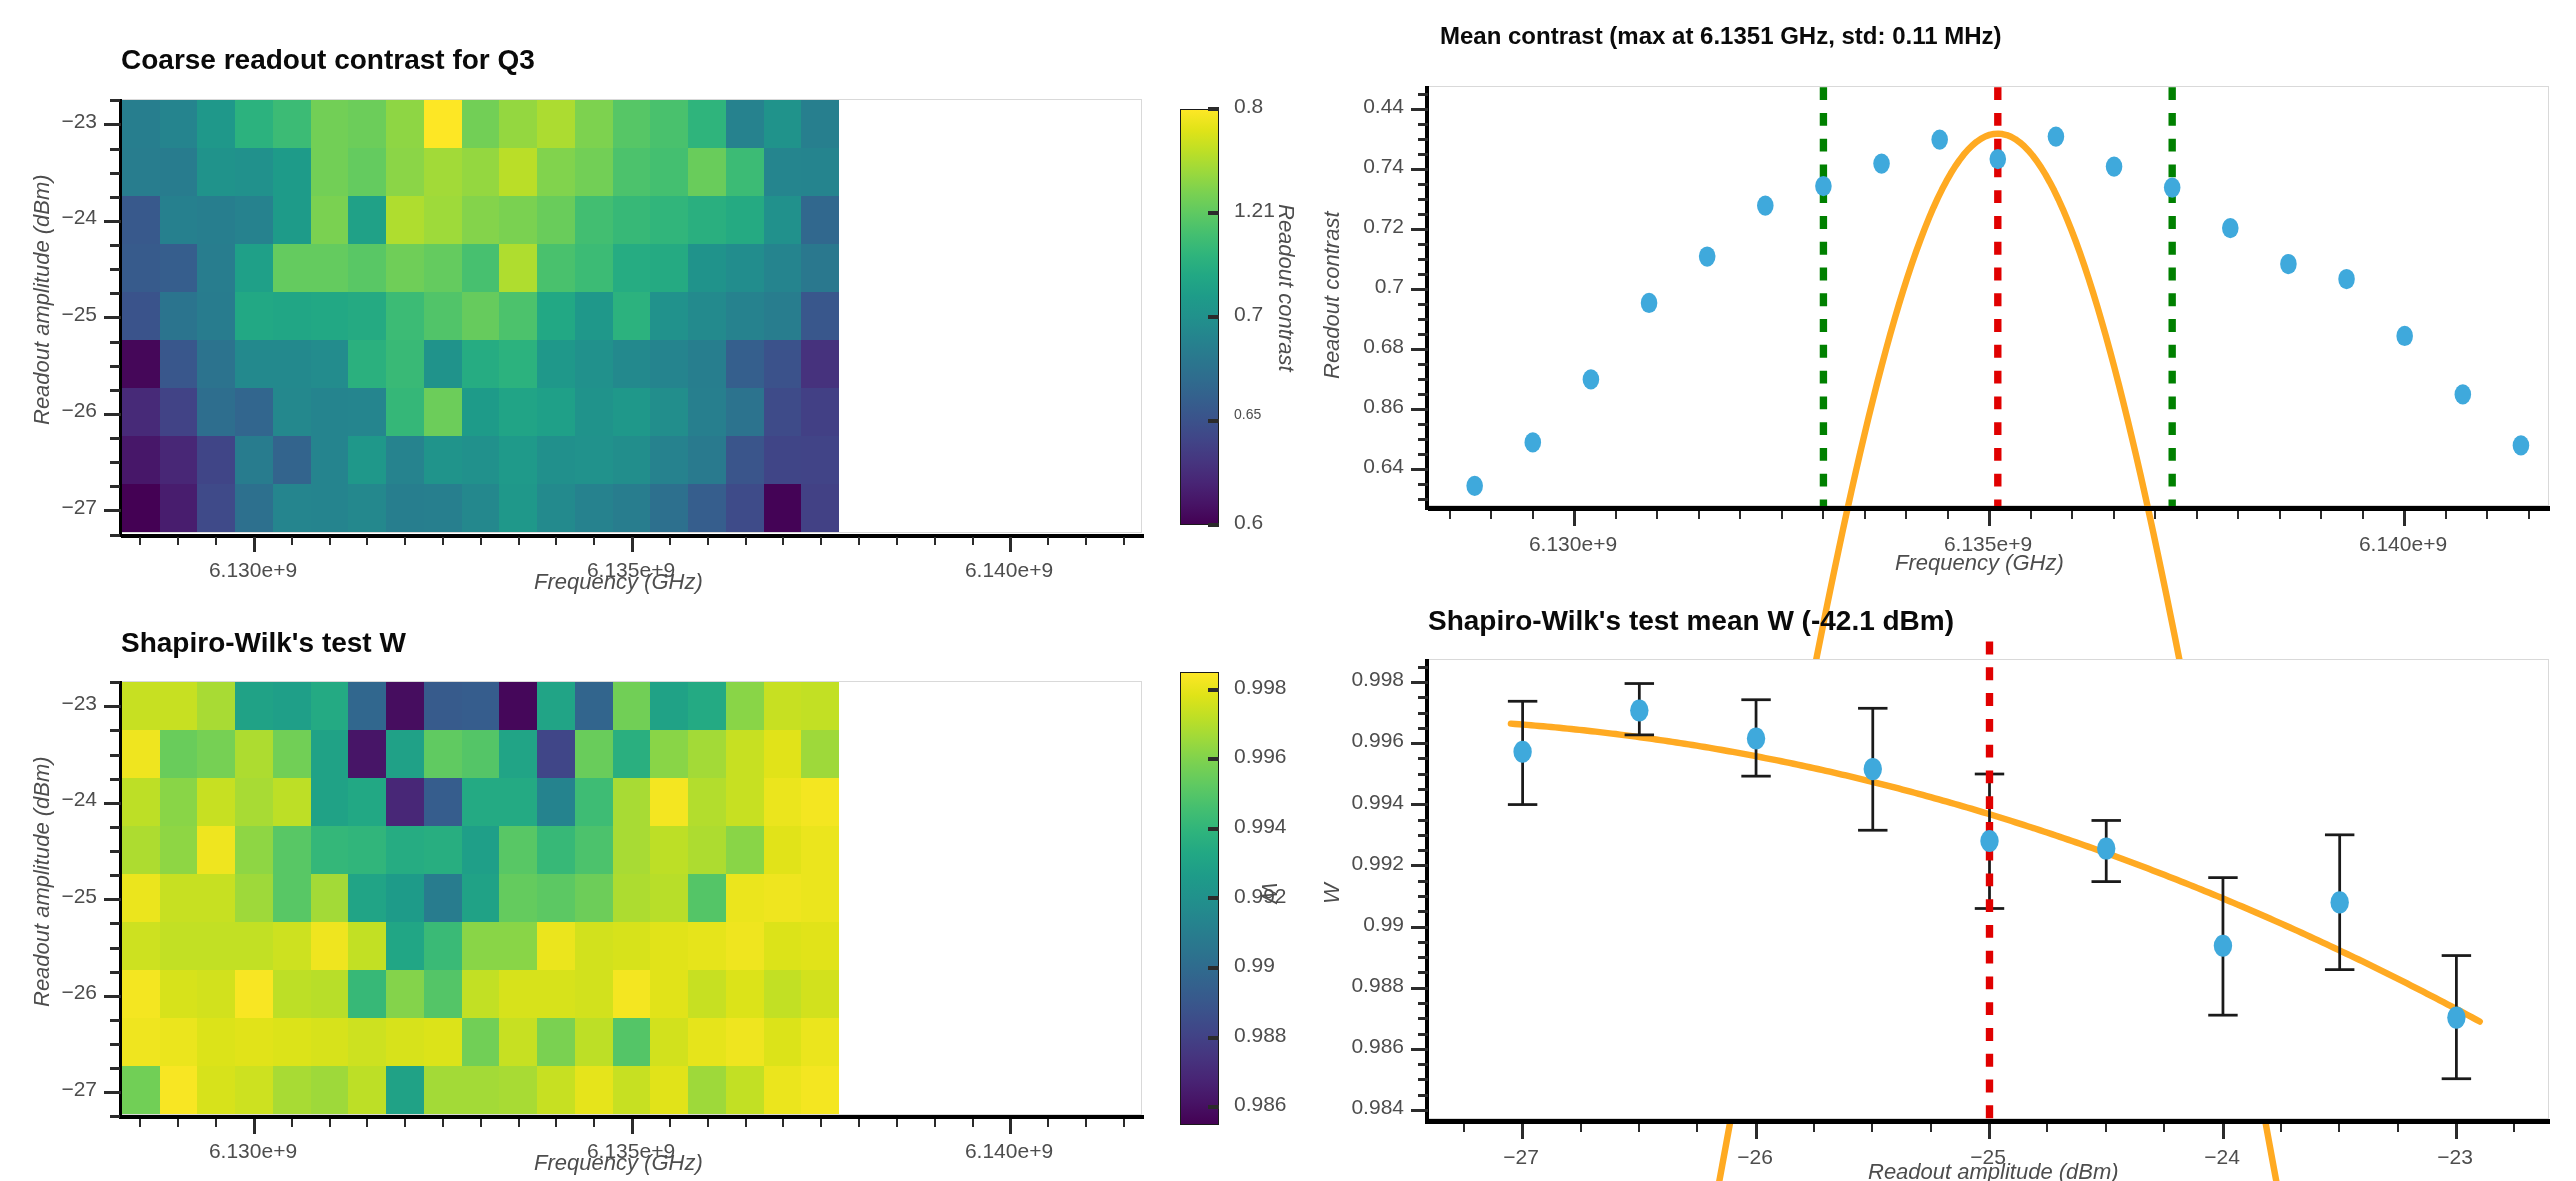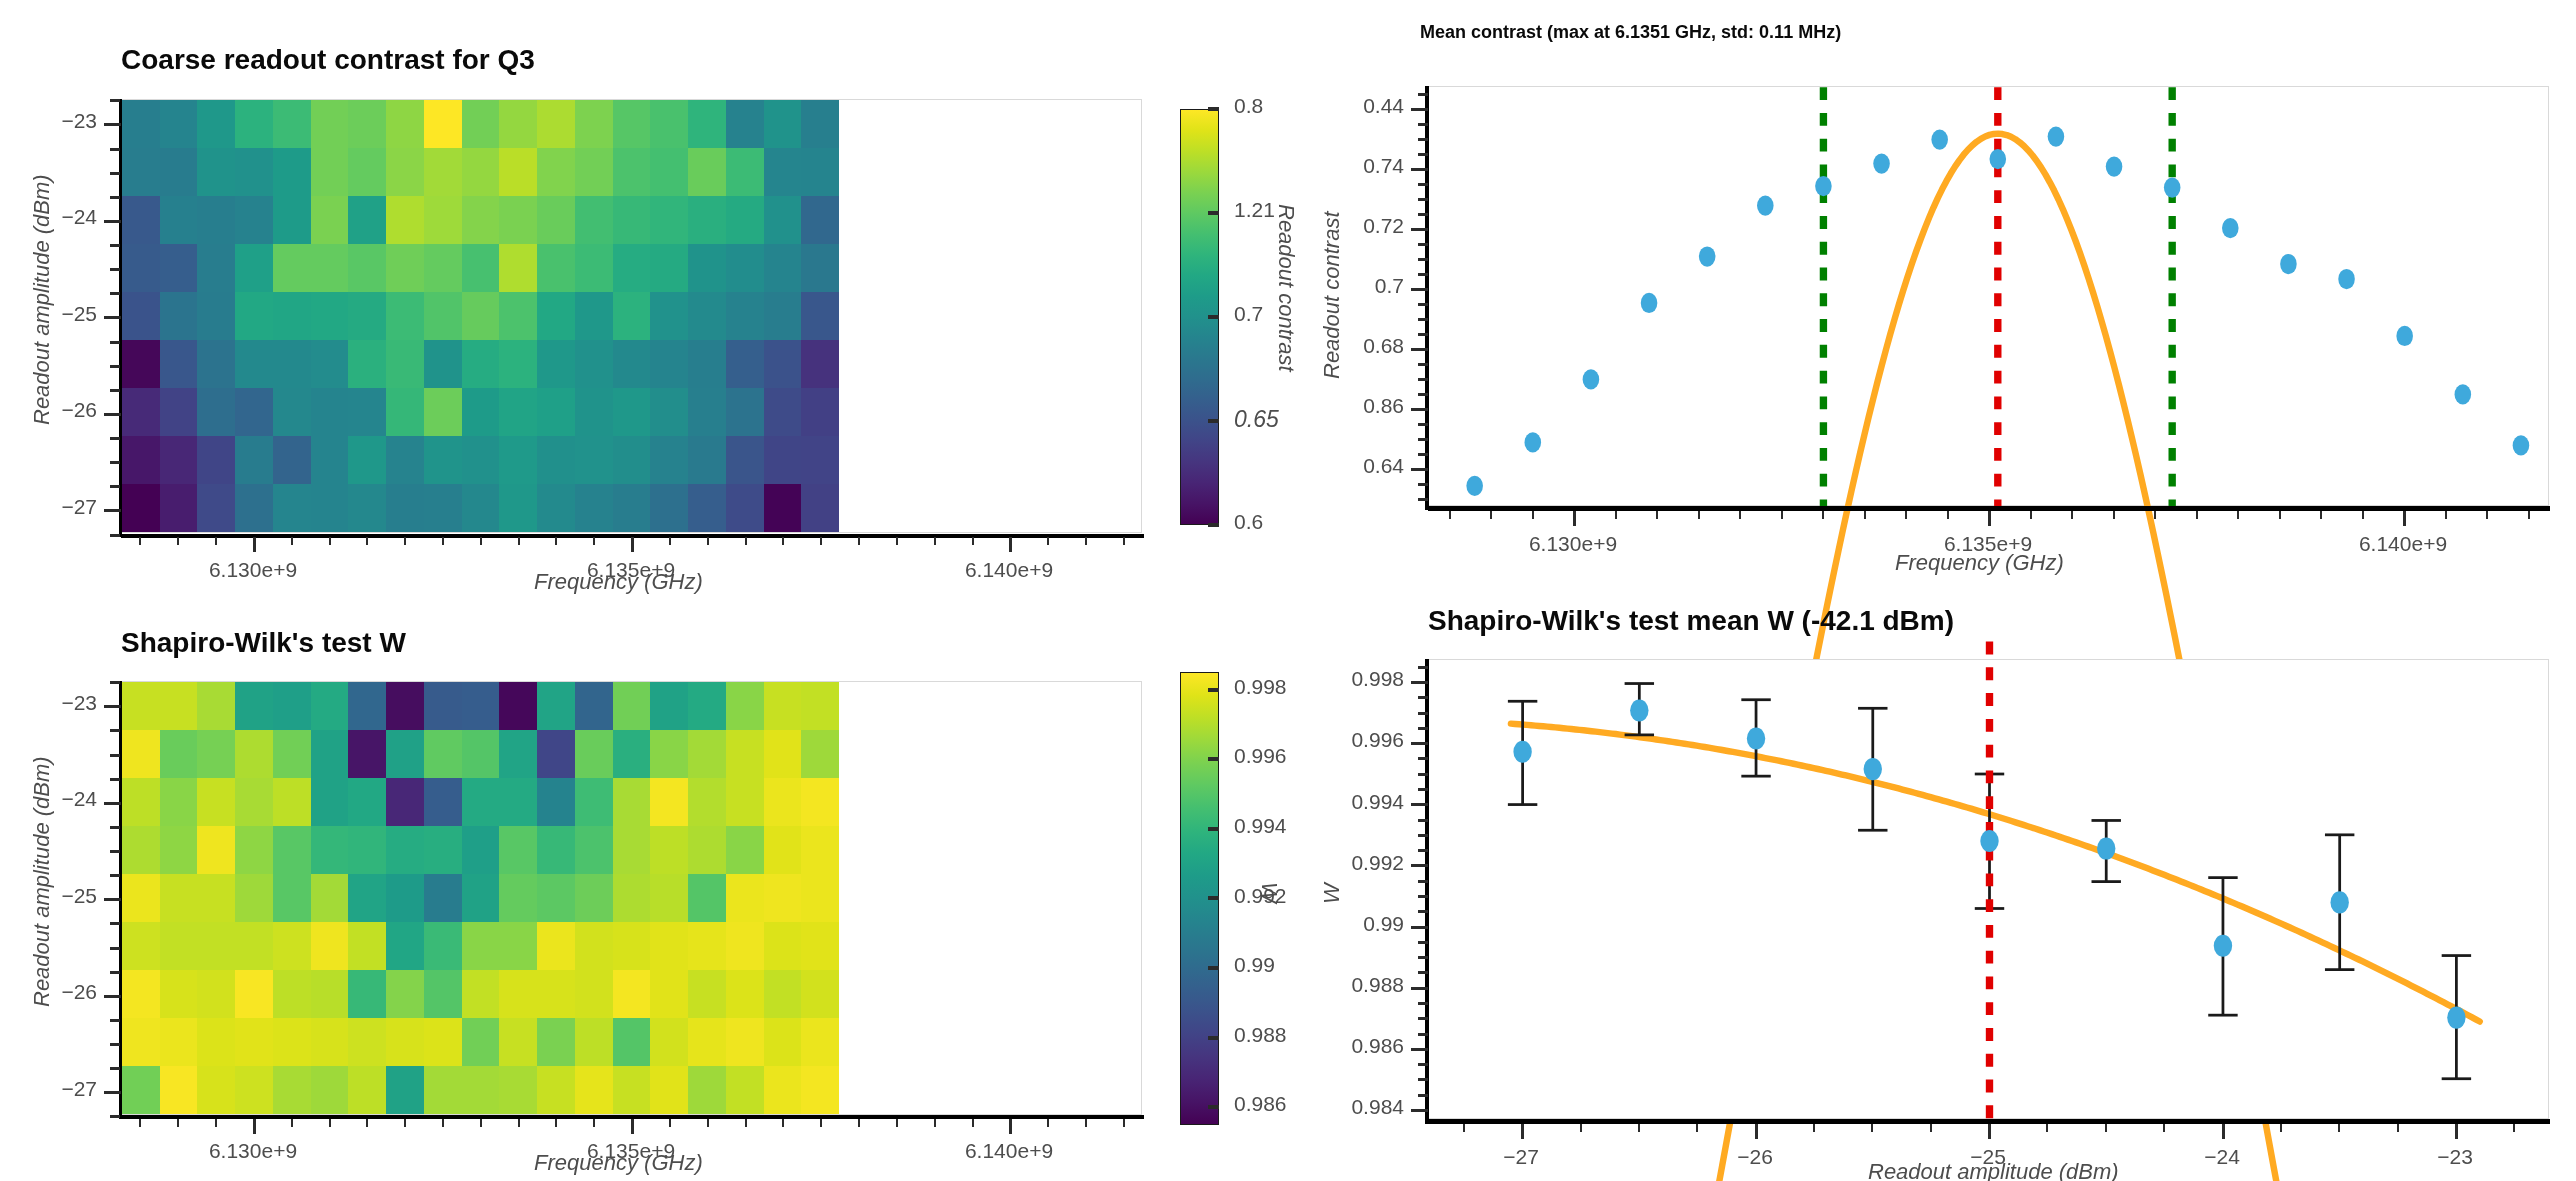--- a/index.html
+++ b/index.html
@@ -264,33 +264,33 @@
       </div>
 
     <div class="axlabel" style="position:absolute;left:534px;top:569px;font-size:22px;">Frequency (GHz)</div>
     <div class="ylabel-rot axlabel" style="left:29px;top:425px;font-size:22px;">Readout amplitude (dBm)</div>
 
     <div class="cbar" id="tl-cbar" style="left: 1180px; top: 109px; width: 39px; height: 416px; background: linear-gradient(to top, rgb(68, 1, 84) 0%, rgb(71, 20, 102) 5%, rgb(72, 37, 117) 10%, rgb(70, 53, 127) 15%, rgb(65, 68, 135) 20%, rgb(59, 82, 139) 25%, rgb(53, 95, 141) 30%, rgb(47, 108, 142) 35%, rgb(42, 120, 142) 40%, rgb(37, 132, 142) 45%, rgb(33, 145, 140) 50%, rgb(30, 156, 137) 55%, rgb(34, 168, 132) 60%, rgb(47, 180, 124) 65%, rgb(68, 191, 112) 70%, rgb(94, 201, 98) 75%, rgb(122, 209, 81) 80%, rgb(155, 217, 60) 85%, rgb(189, 223, 38) 90%, rgb(223, 227, 24) 95%, rgb(253, 231, 37) 100%);"></div>
     <div id="tl-cticks">
         <div class="tickmark" style="left: 1208px; top: 523px; width: 11px; height: 3.7px;"></div>
         <div class="tick-text" style="left: 1234px; top: 510px; font-size: 21px;">0.6</div>
         <div class="tickmark" style="left: 1208px; top: 419px; width: 11px; height: 3.7px;"></div>
-        <div class="tick-text" style="left: 1234px; top: 406px; font-size: 23px; font-style: italic;">0.65</div>
+        <div class="tick-text" style="left: 1234px; top: 406px; font-size: 14px;">0.65</div>
         <div class="tickmark" style="left: 1208px; top: 315px; width: 11px; height: 3.7px;"></div>
         <div class="tick-text" style="left: 1234px; top: 302px; font-size: 21px;">0.7</div>
         <div class="tickmark" style="left: 1208px; top: 211px; width: 11px; height: 3.7px;"></div>
         <div class="tick-text" style="left: 1234px; top: 198px; font-size: 21px;">1.21</div>
         <div class="tickmark" style="left: 1208px; top: 107px; width: 11px; height: 3.7px;"></div>
         <div class="tick-text" style="left: 1234px; top: 94px; font-size: 21px;">0.8</div>
       </div>
     <div class="cbar-label" style="left:1299px;top:204px;font-size:22px;transform:rotate(90deg);">Readout contrast</div>
   </div>
 
   <div class="panel" id="p-tr" style="left:1288px;top:0;width:1288px;height:591px;">
-    <div class="ptitle" style="position:absolute;left:132px;top:22px;font-size:18px;">Mean contrast (max at 6.1351 GHz, std: 0.11 MHz)</div>
+    <div class="ptitle" style="position:absolute;left:152px;top:22px;font-size:24px;">Mean contrast (max at 6.1351 GHz, std: 0.11 MHz)</div>
 
     <div class="plotframe" id="tr-frame" style="left:140px;top:86px;width:1121px;height:420px;">
       <svg id="tr-svg" width="1121" height="420" viewBox="0 0 1218 456">
           <polyline points="0.00,2319.17 4.68,2311.91 9.37,2304.42 14.05,2296.70 18.74,2288.73 23.42,2280.51 28.11,2272.05 32.79,2263.33 37.48,2254.34 42.16,2245.10 46.85,2235.58 51.53,2225.79 56.22,2215.72 60.90,2205.37 65.58,2194.74 70.27,2183.82 74.95,2172.60 79.64,2161.09 84.32,2149.27 89.01,2137.16 93.69,2124.73 98.38,2112.00 103.06,2098.96 107.75,2085.60 112.43,2071.92 117.12,2057.93 121.80,2043.61 126.48,2028.97 131.17,2014.01 135.85,1998.72 140.54,1983.11 145.22,1967.17 149.91,1950.90 154.59,1934.30 159.28,1917.38 163.96,1900.13 168.65,1882.55 173.33,1864.65 178.02,1846.43 182.70,1827.88 187.38,1809.02 192.07,1789.84 196.75,1770.34 201.44,1750.54 206.12,1730.42 210.81,1710.00 215.49,1689.29 220.18,1668.28 224.86,1646.98 229.55,1625.40 234.23,1603.54 238.92,1581.41 243.60,1559.01 248.28,1536.36 252.97,1513.45 257.65,1490.31 262.34,1466.93 267.02,1443.32 271.71,1419.50 276.39,1395.48 281.08,1371.26 285.76,1346.85 290.45,1322.27 295.13,1297.52 299.82,1272.62 304.50,1247.58 309.18,1222.41 313.87,1197.13 318.55,1171.74 323.24,1146.27 327.92,1120.72 332.61,1095.11 337.29,1069.45 341.98,1043.76 346.66,1018.05 351.35,992.34 356.03,966.64 360.72,940.97 365.40,915.35 370.08,889.78 374.77,864.30 379.45,838.91 384.14,813.63 388.82,788.48 393.51,763.47 398.19,738.62 402.88,713.96 407.56,689.49 412.25,665.24 416.93,641.22 421.62,617.45 426.30,593.94 430.98,570.72 435.67,547.80 440.35,525.20 445.04,502.94 449.72,481.03 454.41,459.49 459.09,438.34 463.78,417.60 468.46,397.27 473.15,377.38 477.83,357.95 482.52,338.99 487.20,320.51 491.88,302.53 496.57,285.07 501.25,268.13 505.94,251.74 510.62,235.91 515.31,220.65 519.99,205.98 524.68,191.90 529.36,178.43 534.05,165.58 538.73,153.36 543.42,141.79 548.10,130.87 552.78,120.61 557.47,111.02 562.15,102.11 566.84,93.89 571.52,86.37 576.21,79.54 580.89,73.42 585.58,68.02 590.26,63.33 594.95,59.37 599.63,56.13 604.32,53.62 609.00,51.85 613.68,50.80 618.37,50.49 623.05,50.91 627.74,52.06 632.42,53.95 637.11,56.57 641.79,59.91 646.48,63.98 651.16,68.78 655.85,74.29 660.53,80.51 665.22,87.44 669.90,95.07 674.58,103.39 679.27,112.40 683.95,122.09 688.64,132.44 693.32,143.46 698.01,155.13 702.69,167.44 707.38,180.39 712.06,193.95 716.75,208.11 721.43,222.88 726.12,238.22 730.80,254.14 735.48,270.61 740.17,287.62 744.85,305.16 749.54,323.22 754.22,341.77 758.91,360.80 763.59,380.30 768.28,400.26 772.96,420.64 777.65,441.45 782.33,462.66 787.02,484.25 791.70,506.21 796.38,528.53 801.07,551.18 805.75,574.14 810.44,597.40 815.12,620.95 819.81,644.76 824.49,668.82 829.18,693.10 833.86,717.60 838.55,742.29 843.23,767.16 847.92,792.19 852.60,817.37 857.28,842.66 861.97,868.07 866.65,893.57 871.34,919.14 876.02,944.77 880.71,970.44 885.39,996.15 890.08,1021.86 894.76,1047.56 899.45,1073.25 904.13,1098.90 908.82,1124.51 913.50,1150.05 918.18,1175.51 922.87,1200.88 927.55,1226.15 932.24,1251.30 936.92,1276.32 941.61,1301.20 946.29,1325.92 950.98,1350.48 955.66,1374.86 960.35,1399.05 965.03,1423.05 969.72,1446.83 974.40,1470.41 979.08,1493.75 983.77,1516.86 988.45,1539.73 993.14,1562.34 997.82,1584.70 1002.51,1606.79 1007.19,1628.61 1011.88,1650.15 1016.56,1671.41 1021.25,1692.38 1025.93,1713.05 1030.62,1733.42 1035.30,1753.49 1039.98,1773.25 1044.67,1792.70 1049.35,1811.83 1054.04,1830.65 1058.72,1849.15 1063.41,1867.33 1068.09,1885.18 1072.78,1902.71 1077.46,1919.91 1082.15,1936.78 1086.83,1953.33 1091.52,1969.55 1096.20,1985.44 1100.88,2001.01 1105.57,2016.25 1110.25,2031.16 1114.94,2045.75 1119.62,2060.02 1124.31,2073.97 1128.99,2087.60 1133.68,2100.91 1138.36,2113.91 1143.05,2126.59 1147.73,2138.97 1152.42,2151.04 1157.10,2162.81 1161.78,2174.28 1166.47,2185.45 1171.15,2196.33 1175.84,2206.93 1180.52,2217.23 1185.21,2227.26 1189.89,2237.01 1194.58,2246.48 1199.26,2255.69 1203.95,2264.64 1208.63,2273.32 1213.32,2281.75 1218.00,2289.93" fill="none" stroke="#FFAA22" stroke-width="7" stroke-linecap="round" stroke-linejoin="round"></polyline>
           <line x1="618.0222222222222" y1="0" x2="618.0222222222222" y2="456" stroke="#E00000" stroke-width="8" stroke-dasharray="14,14"></line>
           <line x1="428.55555555555554" y1="0" x2="428.55555555555554" y2="456" stroke="#008000" stroke-width="8" stroke-dasharray="14,14"></line>
           <line x1="807.4888888888889" y1="0" x2="807.4888888888889" y2="456" stroke="#008000" stroke-width="8" stroke-dasharray="14,14"></line>
           <ellipse cx="49.62222222222223" cy="433.2" rx="9" ry="11" fill="#3FA9DC"></ellipse>
           <ellipse cx="112.77777777777777" cy="385.9714285714283" rx="9" ry="11" fill="#3FA9DC"></ellipse>
           <ellipse cx="175.9333333333333" cy="317.57142857142827" rx="9" ry="11" fill="#3FA9DC"></ellipse>

